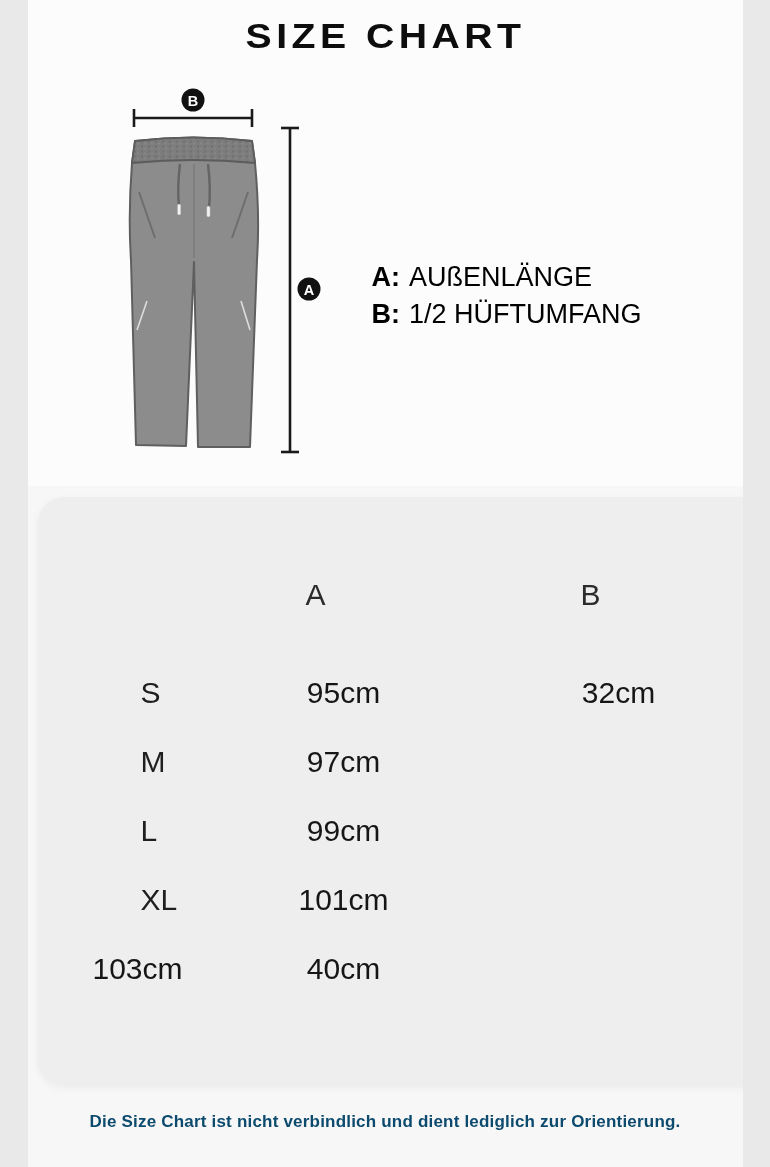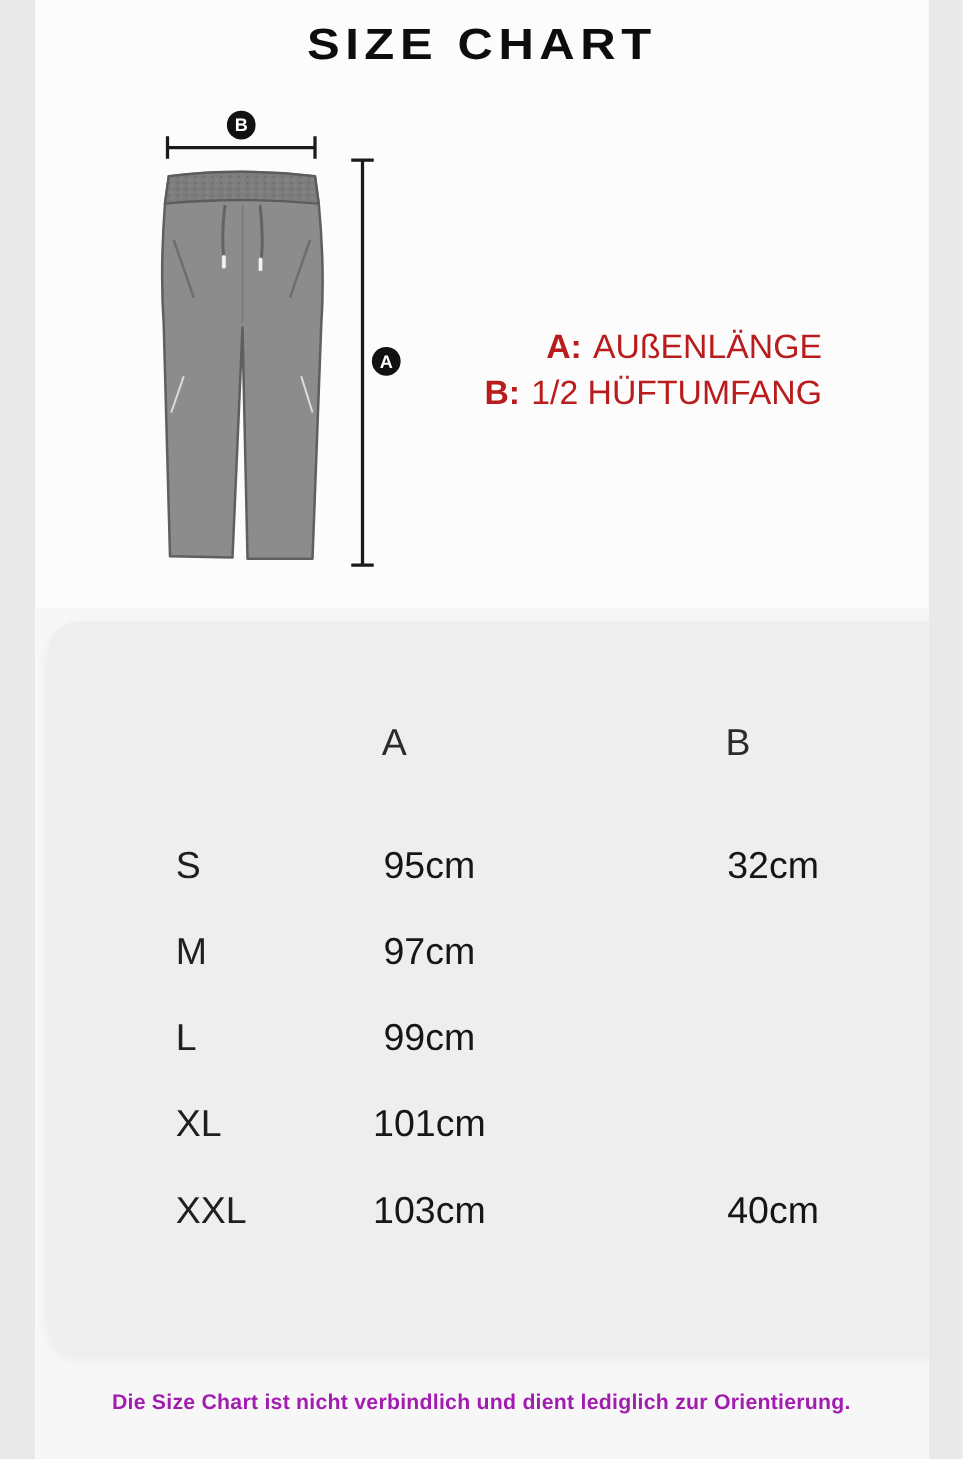--- a/index.html
+++ b/index.html
@@ -10,38 +10,38 @@
     padding-left:32px;
     -webkit-font-smoothing:antialiased;
   }
   .lower-bg{position:absolute;left:0;top:486px;width:770px;height:681px;background:#f7f7f8;}
   .title{
     position:absolute;top:16px;left:0;width:100%;text-align:center;
     font-size:35px;font-weight:800;letter-spacing:4px;color:#0d0d0d;
     transform:scaleX(1.12);transform-origin:center;white-space:nowrap;
   }
   .diagram-svg{position:absolute;left:60px;top:85px;width:260px;height:385px;}
-  .legend{position:absolute;left:360px;top:259px;line-height:37px;font-size:27px;color:#b91c1c;white-space:nowrap;text-align:right;}
+  .legend{position:absolute;left:344px;top:259px;line-height:37px;font-size:27px;color:#000000;white-space:nowrap;}
   .legend-key{font-weight:700;margin-right:9px;}
   .card{
     position:absolute;left:10px;top:497px;width:750px;height:588px;
     background:#eeeeef;border-radius:26px;box-shadow:0 3px 9px rgba(0,0,0,.05);
   }
   .thead{
     position:absolute;left:-28px;top:72px;width:750px;height:52px;
     display:grid;grid-template-columns:200px 212px 338px;align-items:center;
   }
   .thead .h{text-align:center;font-size:30px;color:#2b2b2b;}
   .tbody{position:absolute;left:0;top:161px;width:750px;}
   .trow{display:grid;grid-template-columns:200px 212px 338px;height:69px;align-items:center;}
   .c-size{padding-left:103px;font-size:30px;color:#1f1f1f;}
   .c-val{text-align:center;font-size:30px;font-weight:400;color:#161616;}
   .footer{
     position:absolute;left:0;top:1112px;width:100%;text-align:center;
-    font-size:17px;font-weight:600;color:#a21caf;letter-spacing:.2px;
+    font-size:17px;font-weight:600;color:#0c4a6e;letter-spacing:.2px;
   }
 </style>
 </head>
 <body>
 
 <div class="page">
 
   <div class="lower-bg"></div>
 
   <div class="title">SIZE CHART</div>
@@ -116,21 +116,20 @@
       </div>
       <div class="trow">
         <div class="c-size">L</div>
         <div class="c-val">99cm</div>
       </div>
       <div class="trow">
         <div class="c-size">XL</div>
         <div class="c-val">101cm</div>
       </div>
       <div class="trow">
-        <div class="c-size">XXL</div>
         <div class="c-val">103cm</div>
         <div class="c-val">40cm</div>
       </div>
     </div>
   </div>
 
   <div class="footer">Die Size Chart ist nicht verbindlich und dient lediglich zur Orientierung.</div>
 
 </div>
 

